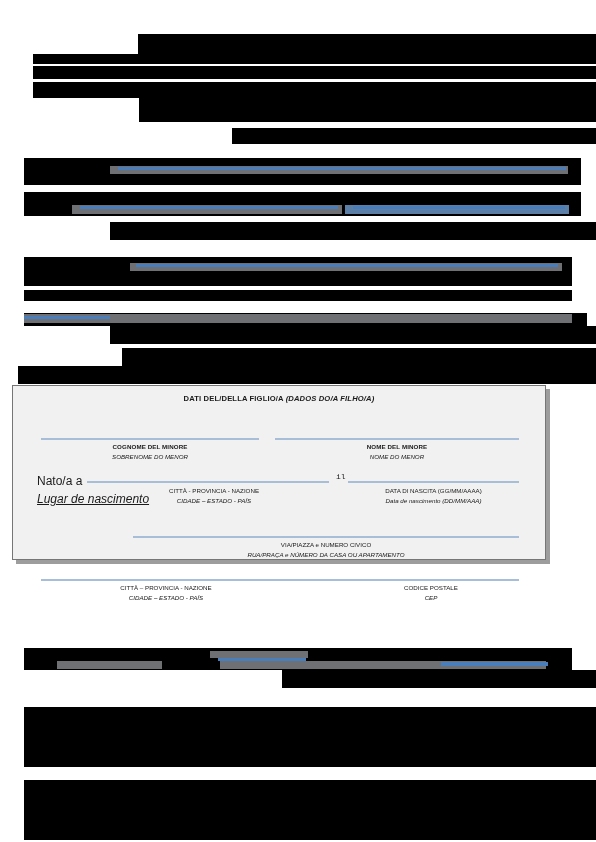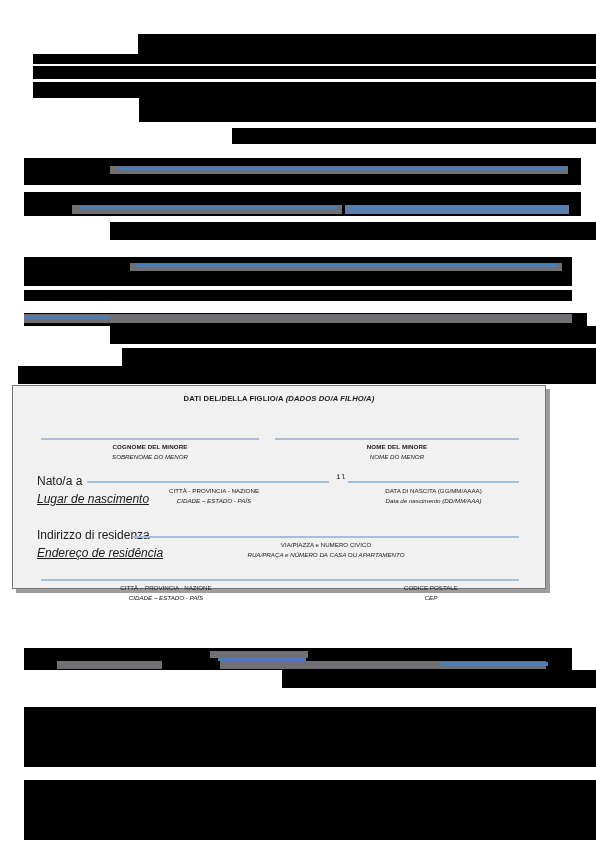--- a/index.html
+++ b/index.html
@@ -24,21 +24,21 @@
   .hl-bar {
     position: absolute;
   }
 
   
   #child-form-box {
     position: absolute;
     left: 12px;
     top: 385px;
     width: 534px;
-    height: 204px;
+    height: 175px;
     background: #f1f1f1;
     border: 1px solid #767676;
     box-shadow: 4px 4px 0 0 #9d9d9d;
   }
   .form-inner {
     position: absolute;
     inset: 0;
   }
 
   .form-title {
@@ -167,24 +167,20 @@
     <div class="cap" style="left:86px; top:100px; width:230px;">
       <span>CITTÀ - PROVINCIA - NAZIONE</span>
       <span class="it">CIDADE – ESTADO - PAÍS</span>
     </div>
 
     <div class="cap" style="left:335px; top:100px; width:171px;">
       <span>DATA DI NASCITA (GG/MM/AAAA)</span>
       <span class="it">Data de nascimento (DD/MM/AAA)</span>
     </div>
 
-    <div class="lbl" style="left:24px; top:140px;">
-      <span class="rg">Indirizzo di residenza</span>
-      <span class="it">Endereço de residência</span>
-    </div>
 
     <div class="rule" style="left:120px; top:150px; width:386px;"></div>
 
     <div class="cap" style="left:120px; top:154px; width:386px;">
       <span>VIA/PIAZZA e NUMERO CIVICO</span>
       <span class="it">RUA/PRAÇA e NÚMERO DA CASA OU APARTAMENTO</span>
     </div>
 
     <div class="rule" style="left:28px; top:193px; width:478px;"></div>
 

